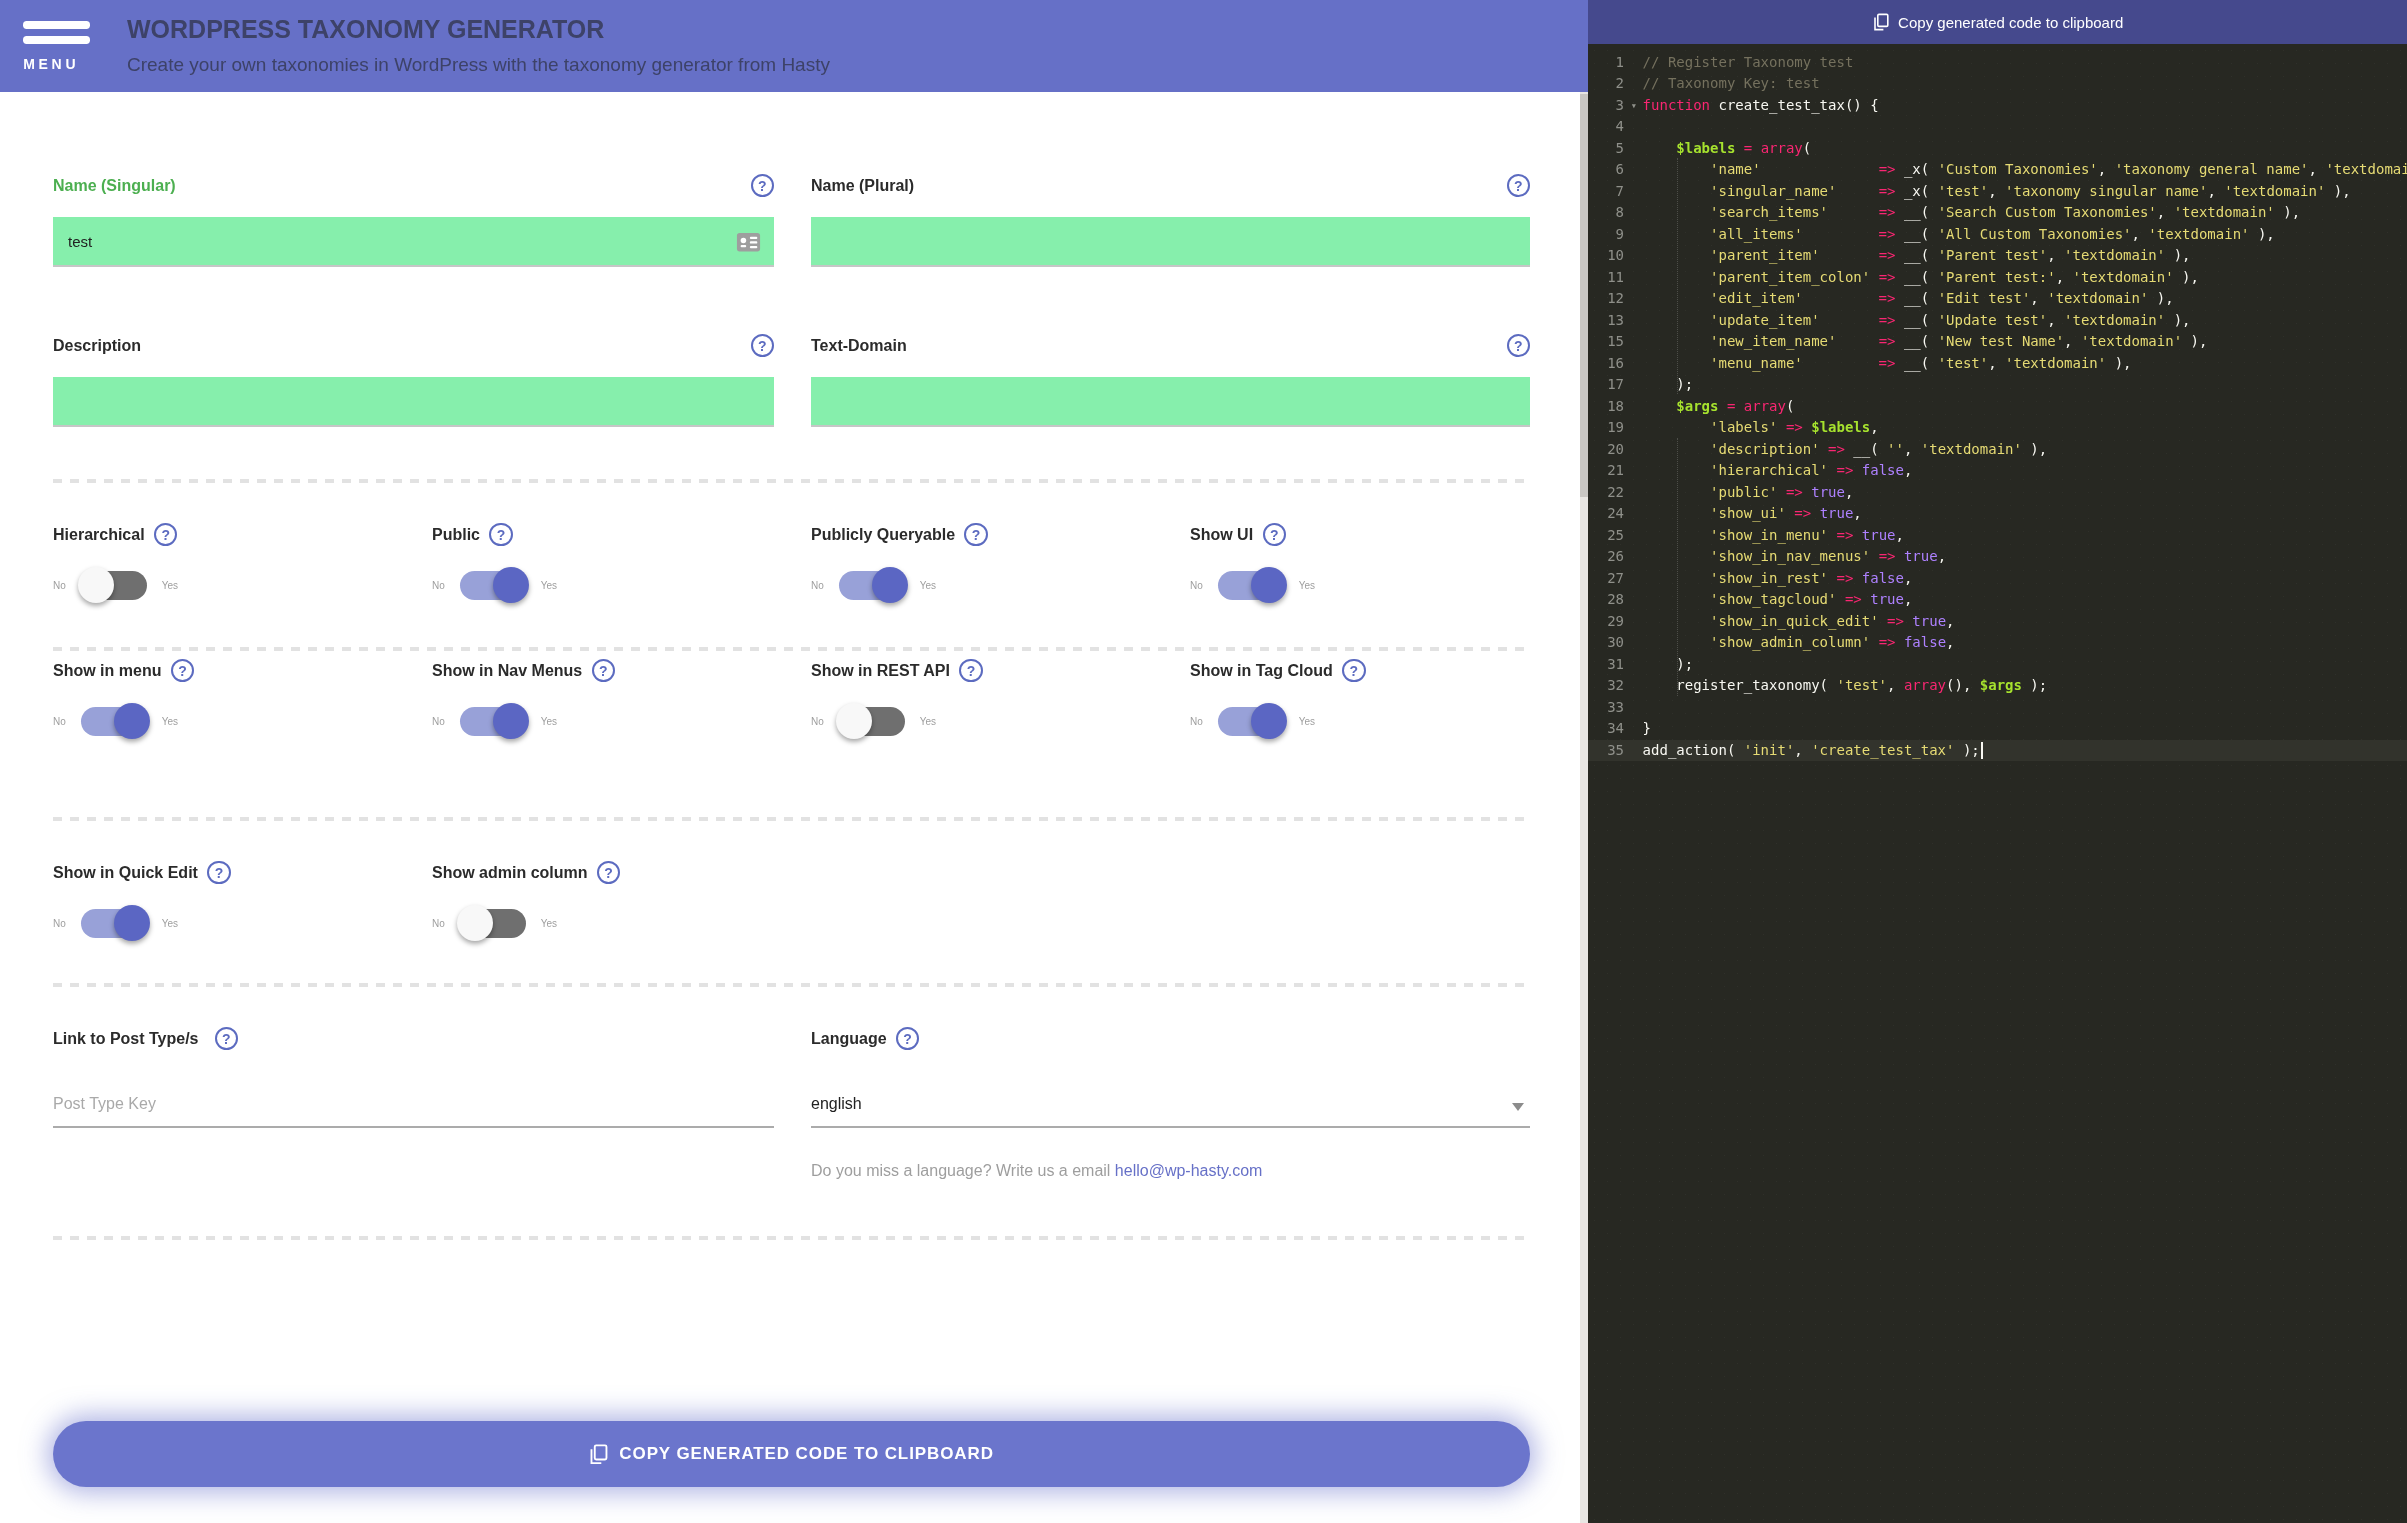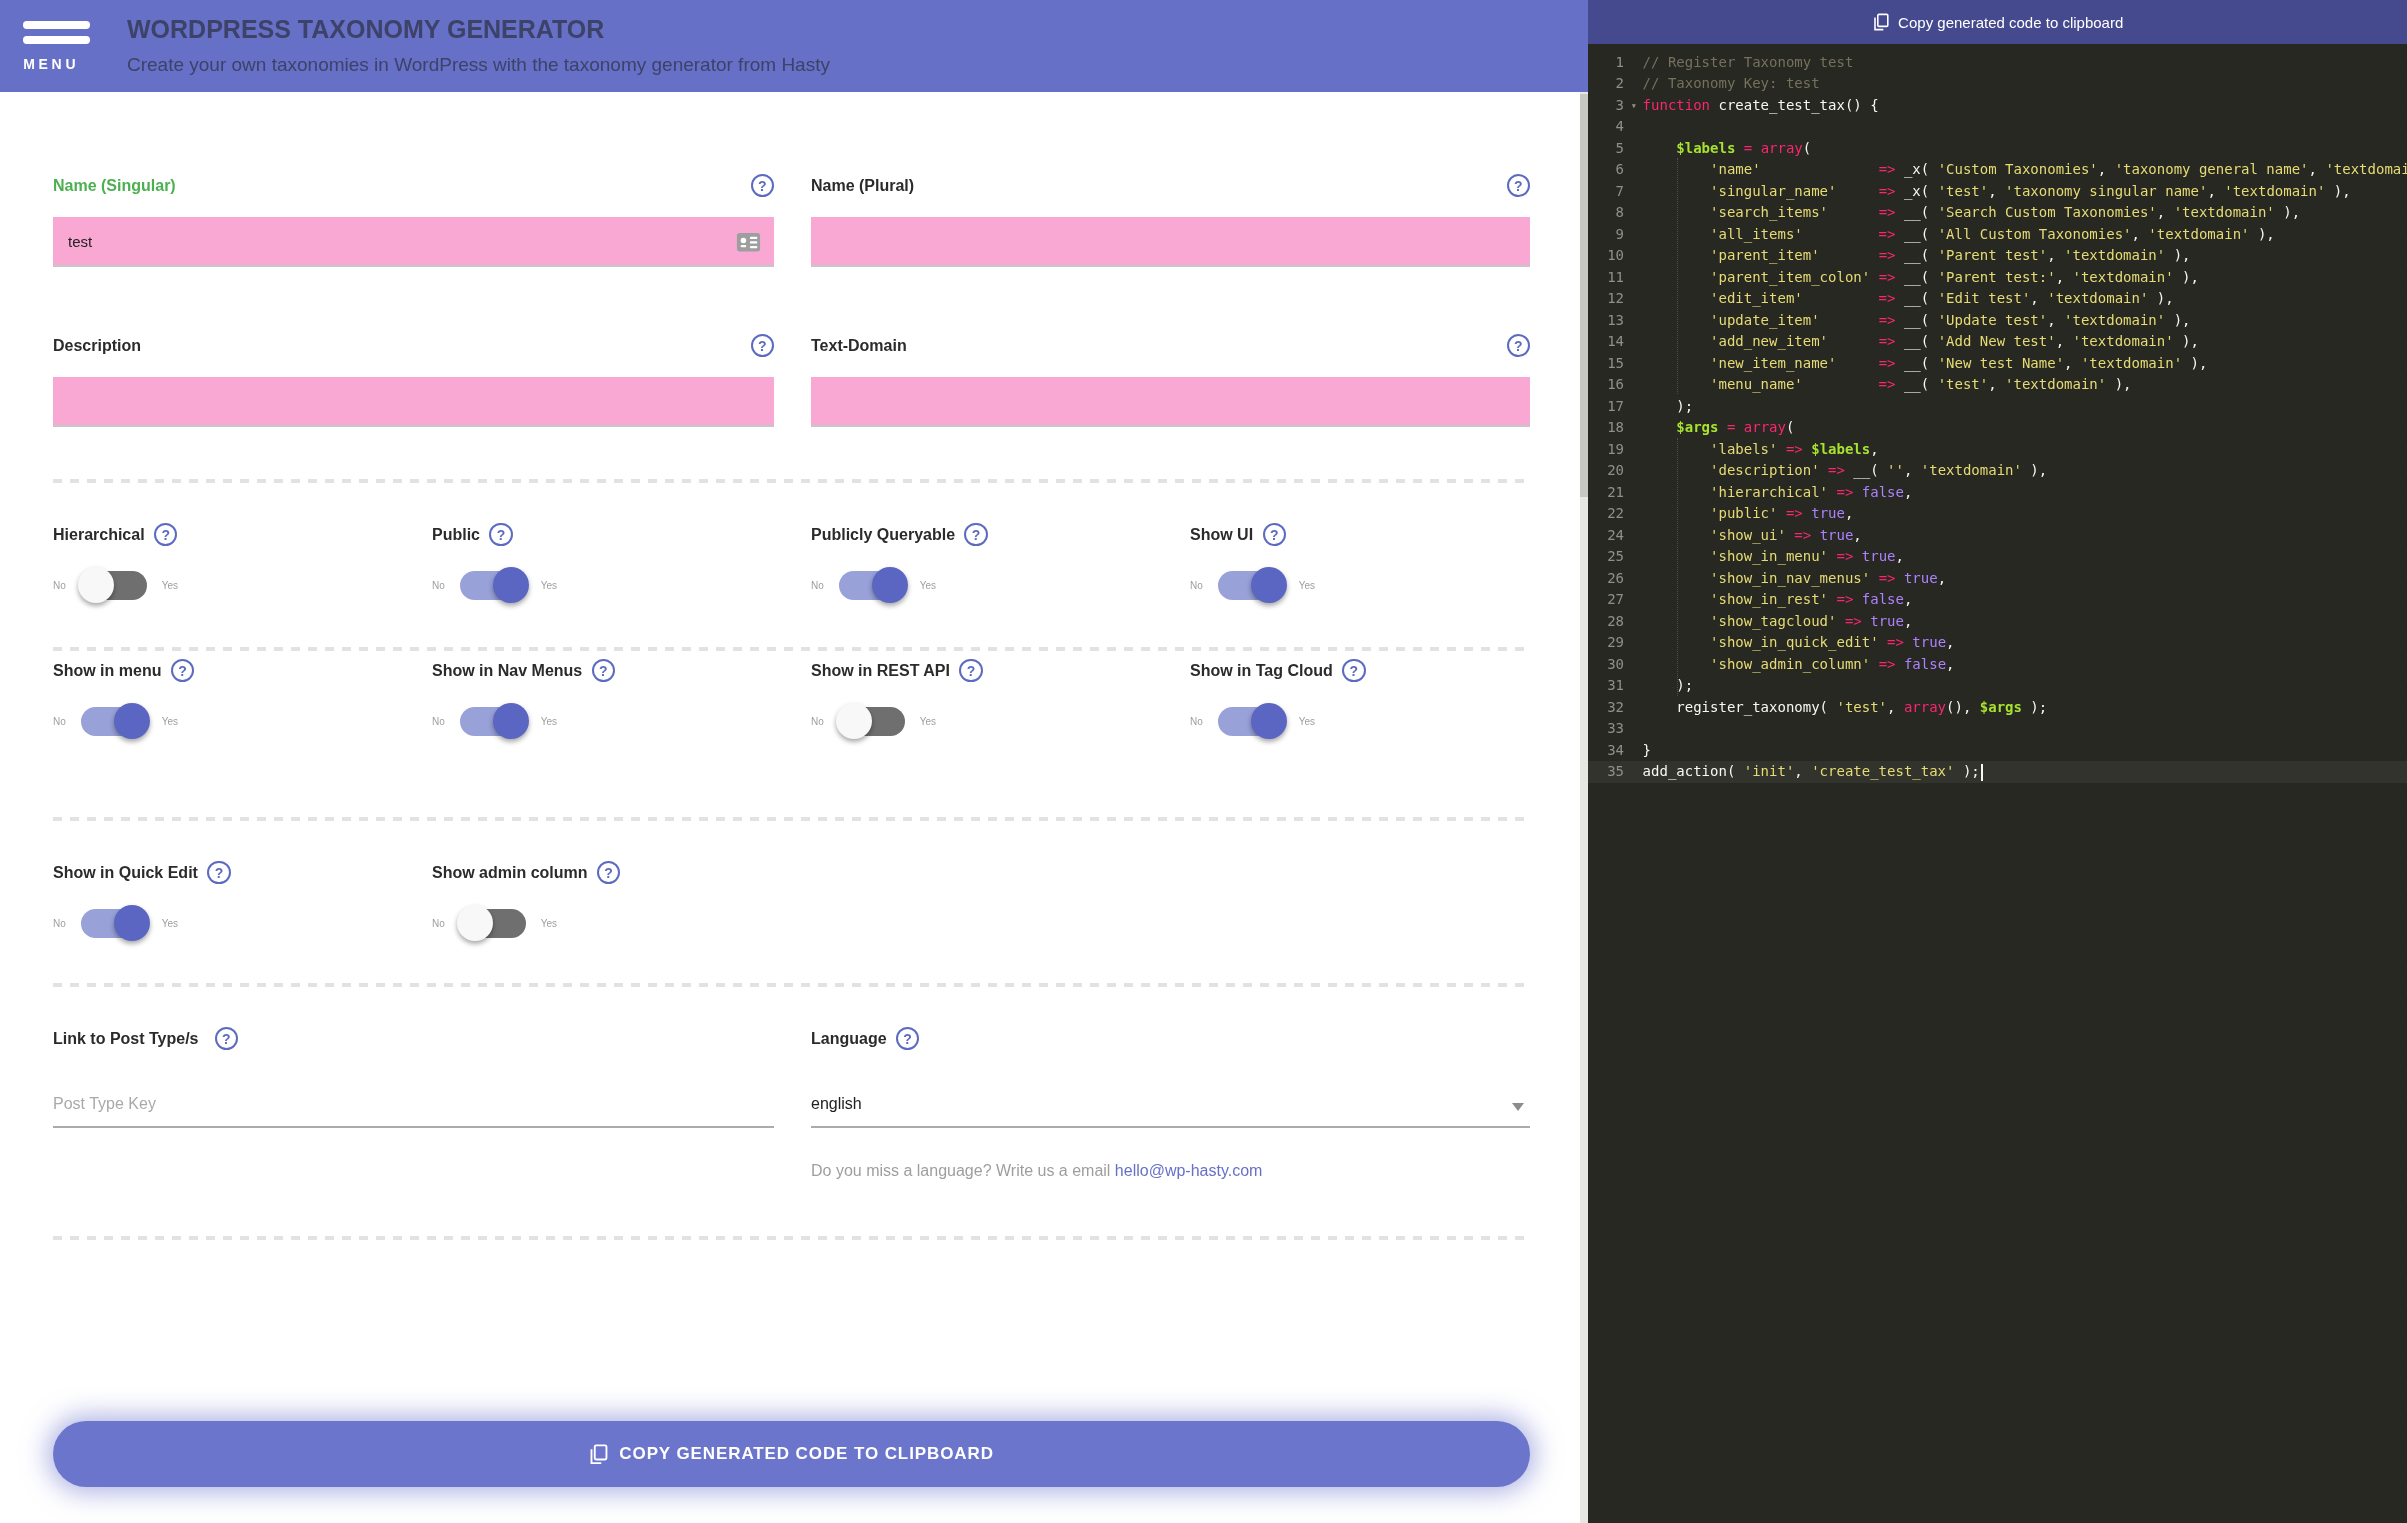--- a/index.html
+++ b/index.html
@@ -19,21 +19,21 @@
   
   #form-area { position:absolute; left:0; top:92px; width:1588px; height:1432px; background:#FFFFFF; }
   .col2 { position:absolute; left:53px; width:1477px; display:grid; grid-template-columns:721px 719px; column-gap:37px; }
   .f-label-row { display:flex; align-items:center; justify-content:space-between; }
   .f-label { font-size:16px; font-weight:bold; color:#2B2B2B; }
   .f-label.green { color:#4CAF50; }
   .help { display:inline-flex; align-items:center; justify-content:center;
     width:23.4px; height:23.4px; border:2.3px solid #5C6BC0; border-radius:50%;
     color:#5C6BC0; font-size:14px; font-weight:bold; cursor:pointer; flex:0 0 auto; }
   .input-box { margin-top:19.7px; position:relative; }
-  .input-box input { width:100%; height:50px; background:#f9a8d4; border:none;
+  .input-box input { width:100%; height:50px; background:#86efac; border:none;
     border-bottom:2.8px solid #C6C6C6; font-size:15px; color:#212121; padding:0 15px;
     font-family:"Liberation Sans", sans-serif; outline:none; }
   .autofill-ic { position:absolute; right:13px; top:15px; width:25px; height:20.6px; }
 
   .divider { position:absolute; left:53px; width:1477px; height:3.7px;
     background:repeating-linear-gradient(90deg,#E2E2E2 0 9.4px, transparent 9.4px 17px); }
 
   .tgrid { position:absolute; left:53px; width:1514px; display:grid; grid-template-columns:repeat(4,379px); }
   .thead { display:flex; align-items:center; gap:9.4px; }
   .tlabel { font-size:16px; font-weight:bold; color:#2B2B2B; }
@@ -380,23 +380,20 @@
           <div class="cl">
        <span class="gut">11</span><span class="ct"><span class="tk-p">        </span><span class="tk-s">'parent_item_colon'</span><span class="tk-p"> </span><span class="tk-k">=&gt;</span><span class="tk-p"> __( </span><span class="tk-s">'Parent test:'</span><span class="tk-p">, </span><span class="tk-s">'textdomain'</span><span class="tk-p"> ),</span></span>
      </div>
           <div class="cl">
        <span class="gut">12</span><span class="ct"><span class="tk-p">        </span><span class="tk-s">'edit_item'</span><span class="tk-p">         </span><span class="tk-k">=&gt;</span><span class="tk-p"> __( </span><span class="tk-s">'Edit test'</span><span class="tk-p">, </span><span class="tk-s">'textdomain'</span><span class="tk-p"> ),</span></span>
      </div>
           <div class="cl">
        <span class="gut">13</span><span class="ct"><span class="tk-p">        </span><span class="tk-s">'update_item'</span><span class="tk-p">       </span><span class="tk-k">=&gt;</span><span class="tk-p"> __( </span><span class="tk-s">'Update test'</span><span class="tk-p">, </span><span class="tk-s">'textdomain'</span><span class="tk-p"> ),</span></span>
      </div>
           <div class="cl">
-       <span class="gut">14</span><span class="ct"><span class="tk-p">        </span><span class="tk-s">'add_new_item'</span><span class="tk-p">      </span><span class="tk-k">=&gt;</span><span class="tk-p"> __( </span><span class="tk-s">'Add New test'</span><span class="tk-p">, </span><span class="tk-s">'textdomain'</span><span class="tk-p"> ),</span></span>
-     </div>
-          <div class="cl">
        <span class="gut">15</span><span class="ct"><span class="tk-p">        </span><span class="tk-s">'new_item_name'</span><span class="tk-p">     </span><span class="tk-k">=&gt;</span><span class="tk-p"> __( </span><span class="tk-s">'New test Name'</span><span class="tk-p">, </span><span class="tk-s">'textdomain'</span><span class="tk-p"> ),</span></span>
      </div>
           <div class="cl">
        <span class="gut">16</span><span class="ct"><span class="tk-p">        </span><span class="tk-s">'menu_name'</span><span class="tk-p">         </span><span class="tk-k">=&gt;</span><span class="tk-p"> __( </span><span class="tk-s">'test'</span><span class="tk-p">, </span><span class="tk-s">'textdomain'</span><span class="tk-p"> ),</span></span>
      </div>
           <div class="cl">
        <span class="gut">17</span><span class="ct"><span class="tk-p">    );</span></span>
      </div>
           <div class="cl">
        <span class="gut">18</span><span class="ct"><span class="tk-p">    </span><span class="tk-v">$args</span><span class="tk-p"> </span><span class="tk-k">=</span><span class="tk-p"> </span><span class="tk-k">array</span><span class="tk-p">(</span></span>

